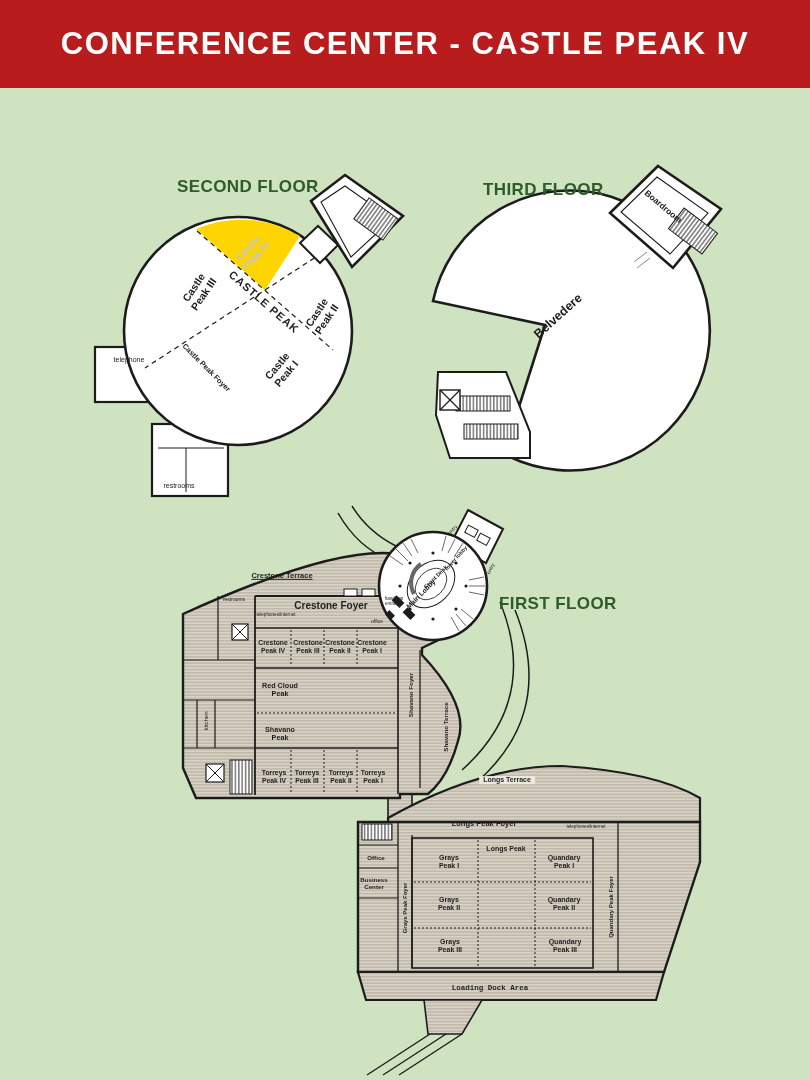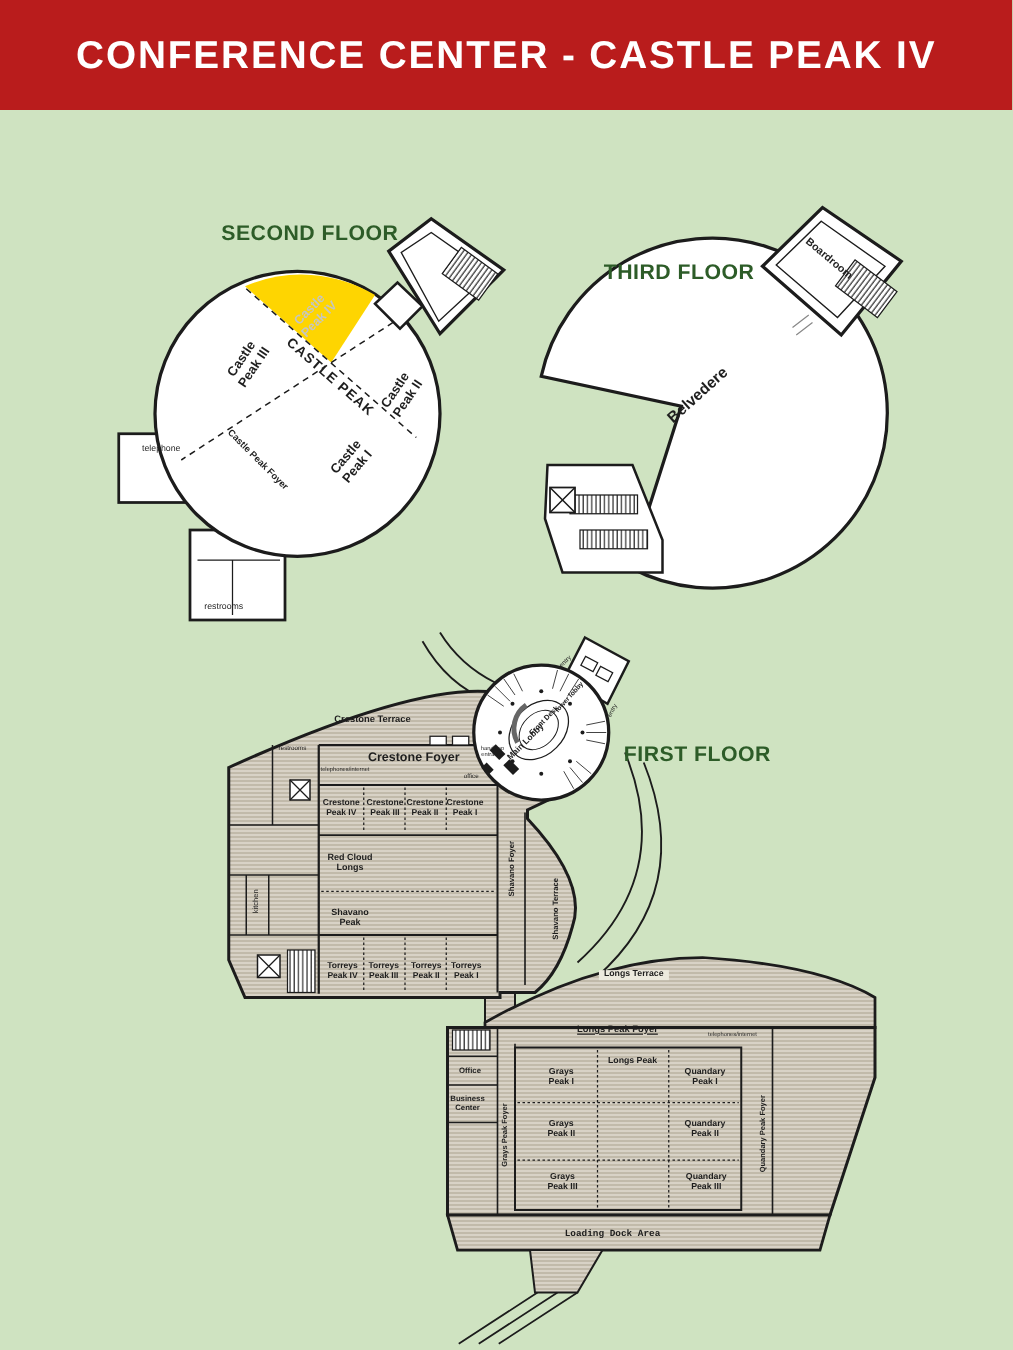--- a/index.html
+++ b/index.html
@@ -157,51 +157,51 @@
       </g>
       <g fill="#1c1c1c" stroke="none">
         <rect x="393" y="598" width="11" height="7" transform="rotate(45 398 601)"></rect>
         <rect x="404" y="610" width="11" height="7" transform="rotate(45 409 613)"></rect>
         <rect x="386" y="612" width="8" height="6" transform="rotate(45 390 615)"></rect>
       </g>
     </g>
   </svg>
 
   <div class="floor-title" style="left:177px;top:177px;">SECOND FLOOR</div>
-  <div class="floor-title" style="left:483px;top:180px;margin-top:28px;">THIRD FLOOR</div>
+  <div class="floor-title" style="left:483px;top:180px;">THIRD FLOOR</div>
   <div class="floor-title" style="left:499px;top:594px;text-align:right;">FIRST FLOOR</div>
 
   <div class="lbl" style="left:252px;top:252px;font-size:10px;--rot:-45deg;color:#c6c6c0;font-weight:600;">Castle
 Peak IV</div>
   <div class="lbl" style="left:199px;top:291px;font-size:10.5px;--rot:-56deg;font-weight:600;">Castle
 Peak III</div>
   <div class="lbl" style="left:322px;top:316px;font-size:10.5px;--rot:-56deg;font-weight:600;">Castle
 Peak II</div>
   <div class="lbl" style="left:282px;top:370px;font-size:10.5px;--rot:-50deg;font-weight:600;">Castle
 Peak I</div>
   <div class="lbl" style="left:264px;top:302px;font-size:11px;--rot:41deg;font-weight:800;letter-spacing:1px;">CASTLE PEAK</div>
   <div class="lbl" style="left:206px;top:368px;font-size:7.5px;--rot:45deg;font-weight:600;">Castle Peak Foyer</div>
   <div class="lbl" style="left:129px;top:360px;font-size:7px;font-weight:400;">telephone</div>
   <div class="lbl" style="left:179px;top:486px;font-size:7px;font-weight:400;">restrooms</div>
 
   <div class="lbl" style="left:558px;top:316px;font-size:12.5px;--rot:-42deg;font-weight:600;">Belvedere</div>
   <div class="lbl" style="left:663px;top:207px;font-size:8.5px;--rot:40deg;font-weight:600;">Boardroom</div>
 
-  <div class="lbl" style="left:298px;top:576px;font-size:7.5px;">Crestone Terrace</div>
+  <div class="lbl" style="left:282px;top:576px;font-size:7.5px;text-decoration:underline;">Crestone Terrace</div>
   <div class="lbl" style="left:331px;top:606px;font-size:10px;">Crestone Foyer</div>
   <div class="lbl" style="left:273px;top:647px;font-size:6.8px;">Crestone
 Peak IV</div>
   <div class="lbl" style="left:308px;top:647px;font-size:6.8px;">Crestone
 Peak III</div>
   <div class="lbl" style="left:340px;top:647px;font-size:6.8px;">Crestone
 Peak II</div>
   <div class="lbl" style="left:372px;top:647px;font-size:6.8px;">Crestone
 Peak I</div>
   <div class="lbl" style="left:280px;top:690px;font-size:7.2px;">Red Cloud
-Longs</div>
+Peak</div>
   <div class="lbl" style="left:280px;top:734px;font-size:7.2px;">Shavano
 Peak</div>
   <div class="lbl" style="left:206px;top:721px;font-size:6px;--rot:-90deg;font-weight:400;">kitchen</div>
   <div class="lbl" style="left:274px;top:777px;font-size:6.8px;">Torreys
 Peak IV</div>
   <div class="lbl" style="left:307px;top:777px;font-size:6.8px;">Torreys
 Peak III</div>
   <div class="lbl" style="left:341px;top:777px;font-size:6.8px;">Torreys
 Peak II</div>
   <div class="lbl" style="left:373px;top:777px;font-size:6.8px;">Torreys
@@ -212,21 +212,21 @@
   <div class="lbl" style="left:436px;top:577px;font-size:5.8px;--rot:-45deg;font-weight:600;">Front Desk</div>
   <div class="lbl" style="left:456px;top:558px;font-size:5.5px;--rot:-48deg;font-weight:600;">lower lobby</div>
   <div class="lbl" style="left:453px;top:530px;font-size:5px;--rot:-45deg;font-weight:400;">entry</div>
   <div class="lbl" style="left:491px;top:569px;font-size:5px;--rot:-62deg;font-weight:400;">entry</div>
   <div class="lbl" style="left:234px;top:600px;font-size:5px;font-weight:400;">restrooms</div>
   <div class="lbl" style="left:276px;top:615px;font-size:4.6px;font-weight:400;">telephones/internet</div>
   <div class="lbl" style="left:394px;top:601px;font-size:4.6px;font-weight:400;">handicap
 entrance</div>
   <div class="lbl" style="left:377px;top:622px;font-size:5px;font-weight:400;">office</div>
   <div class="lbl chip" style="left:507px;top:780px;font-size:7px;">Longs Terrace</div>
-  <div class="lbl" style="left:494px;top:824px;font-size:7.5px;text-decoration:underline;">Longs Peak Foyer</div>
+  <div class="lbl" style="left:484px;top:824px;font-size:7.5px;">Longs Peak Foyer</div>
   <div class="lbl" style="left:586px;top:827px;font-size:4.6px;font-weight:400;">telephones/internet</div>
   <div class="lbl" style="left:506px;top:849px;font-size:7px;">Longs Peak</div>
   <div class="lbl" style="left:449px;top:862px;font-size:7px;">Grays
 Peak I</div>
   <div class="lbl" style="left:564px;top:862px;font-size:7px;">Quandary
 Peak I</div>
   <div class="lbl" style="left:449px;top:904px;font-size:7px;">Grays
 Peak II</div>
   <div class="lbl" style="left:564px;top:904px;font-size:7px;">Quandary
 Peak II</div>

